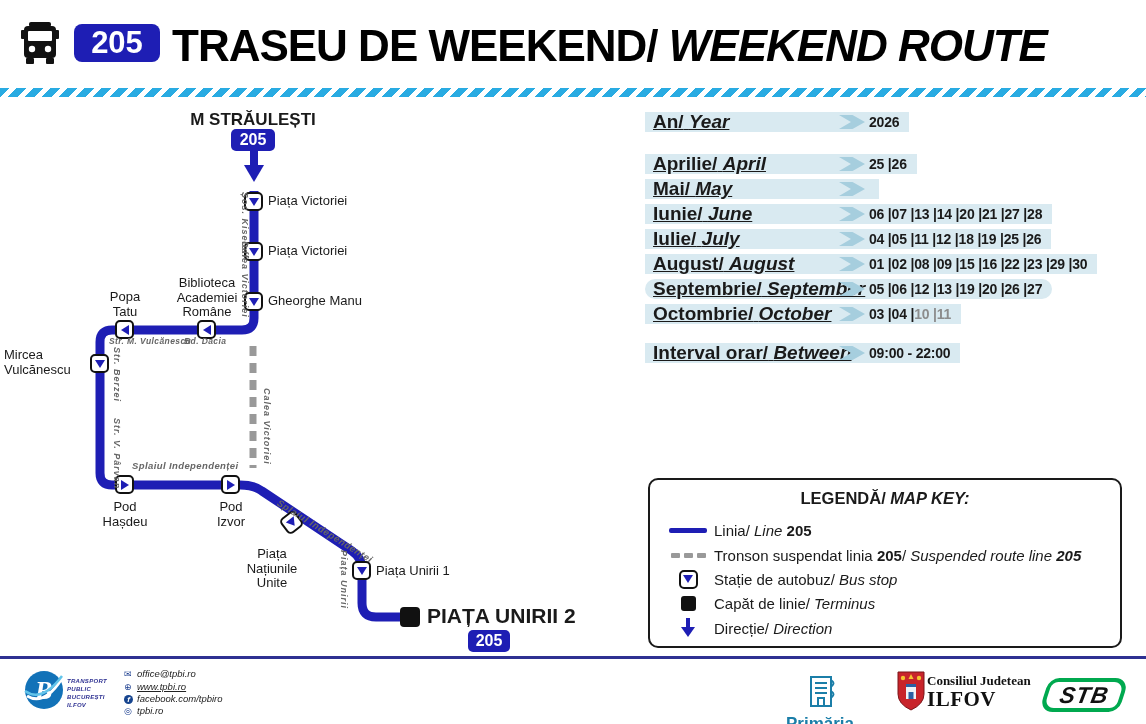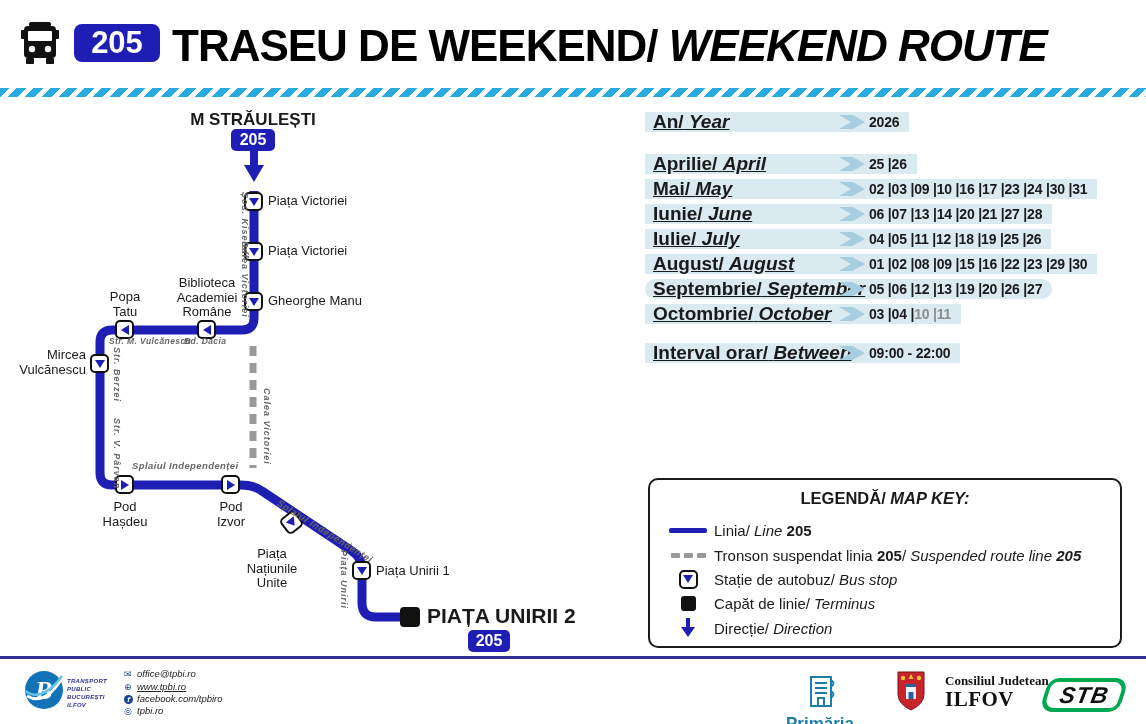--- a/index.html
+++ b/index.html
@@ -20,21 +20,21 @@
   .origin-name{position:absolute;left:168px;top:110px;width:170px;text-align:center;font-weight:bold;font-size:17px;}
   .terminus-name{position:absolute;left:427px;top:604px;font-weight:bold;font-size:21px;white-space:nowrap;text-align:right;}
   .terminus-sq{position:absolute;left:400px;top:607px;width:20px;height:20px;background:#111;border-radius:4px;}
   .stop{position:absolute;width:19px;height:19px;background:#fff;border:2px solid #111;border-radius:5px;
         box-sizing:border-box;display:flex;align-items:center;justify-content:center;}
   .tri-down{width:0;height:0;border-left:5px solid transparent;border-right:5px solid transparent;border-top:8px solid #1e1eb4;}
   .tri-left{width:0;height:0;border-top:5px solid transparent;border-bottom:5px solid transparent;border-right:8px solid #1e1eb4;}
   .tri-right{width:0;height:0;border-top:5px solid transparent;border-bottom:5px solid transparent;border-left:8px solid #1e1eb4;}
   .stop-label{position:absolute;font-size:13px;line-height:14.5px;white-space:pre-line;}
   .lbl-c{text-align:center;}
-  .lbl-r{text-align:right;}
+  .lbl-r{}
   .street-h{position:absolute;font-size:8.5px;font-style:italic;font-weight:bold;color:#666;white-space:nowrap;letter-spacing:.4px;}
   .street-v{position:absolute;font-size:9px;font-style:italic;font-weight:bold;color:#666;white-space:nowrap;
             letter-spacing:1px;transform:rotate(90deg);transform-origin:0 0;}
   .street-d{position:absolute;font-size:9.5px;font-style:italic;font-weight:bold;color:#666;white-space:nowrap;
             letter-spacing:.6px;transform:rotate(32deg);transform-origin:0 0;}
   
   .srow{position:absolute;left:645px;height:20px;display:flex;align-items:center;background:#d9eaf1;padding-right:10px;}
   .slabel{width:186px;font-size:19px;font-weight:bold;padding-left:8px;white-space:nowrap;text-decoration:underline;}
   .slabel .it{font-style:italic;}
   .chev{width:26px;height:16px;background:#a6cede;margin-right:4px;flex:none;
@@ -64,21 +64,21 @@
   .tpbi-logo{position:absolute;left:24px;top:670px;}
   .tpbi-org{position:absolute;left:67px;top:677px;width:48px;font-size:6px;line-height:8px;font-weight:bold;
             font-style:italic;color:#2e3192;letter-spacing:.3px;}
   .contacts{position:absolute;left:124px;top:668px;font-size:9.5px;font-style:italic;color:#222;line-height:11.5px;}
   .contacts .ic{display:inline-block;width:13px;color:#1a3d8f;font-style:normal;font-size:9px;}
   .contacts .fb{display:inline-block;width:9px;height:9px;border-radius:50%;background:#17458f;color:#fff;
             font-style:italic;font-weight:bold;font-size:8px;line-height:9px;text-align:center;margin-right:4px;}
   .contacts .u{text-decoration:underline;}
   .primaria{position:absolute;left:786px;top:674px;display:flex;align-items:center;gap:7px;flex-direction:column;}
   .primaria .t{font-size:17px;line-height:17px;font-weight:bold;color:#1b7ea8;}
-  .consiliul{position:absolute;left:897px;top:671px;display:flex;align-items:center;gap:20px;}
+  .consiliul{position:absolute;left:897px;top:671px;display:flex;align-items:center;gap:2px;}
   .consiliul .t1{font-family:"Liberation Serif","DejaVu Serif",serif;font-weight:bold;font-size:13px;color:#111;}
   .consiliul .t2{font-family:"Liberation Serif","DejaVu Serif",serif;font-weight:bold;font-size:21px;line-height:20px;color:#111;letter-spacing:.5px;}
   .stb-logo{position:absolute;left:1044px;top:678px;width:72px;height:26px;border:4px solid #00a94f;
             border-radius:10px 14px 10px 14px;transform:skewX(-18deg);background:#fff;
             display:flex;align-items:center;justify-content:center;}
   .stb-logo span{transform:skewX(8deg);font-weight:bold;font-style:italic;font-size:23px;letter-spacing:1px;color:#111;}
 </style>
 </head>
 <body>
 
@@ -181,21 +181,20 @@
     <span class="sval">2026</span>
   </div>
   <div class="srow" style="top:154px;">
     <span class="slabel"><span>Aprilie/</span> <span class="it">April</span></span>
     <span class="chev"></span>
     <span class="sval">25 |26</span>
   </div>
   <div class="srow" style="top:179px;">
     <span class="slabel"><span>Mai/</span> <span class="it">May</span></span>
     <span class="chev"></span>
-    <span class="sval">02 |03 |09 |10 |16 |17 |23 |24 |30 |31</span>
   </div>
   <div class="srow" style="top:204px;">
     <span class="slabel"><span>Iunie/</span> <span class="it">June</span></span>
     <span class="chev"></span>
     <span class="sval">06 |07 |13 |14 |20 |21 |27 |28</span>
   </div>
   <div class="srow" style="top:229px;">
     <span class="slabel"><span>Iulie/</span> <span class="it">July</span></span>
     <span class="chev"></span>
     <span class="sval">04 |05 |11 |12 |18 |19 |25 |26</span>

